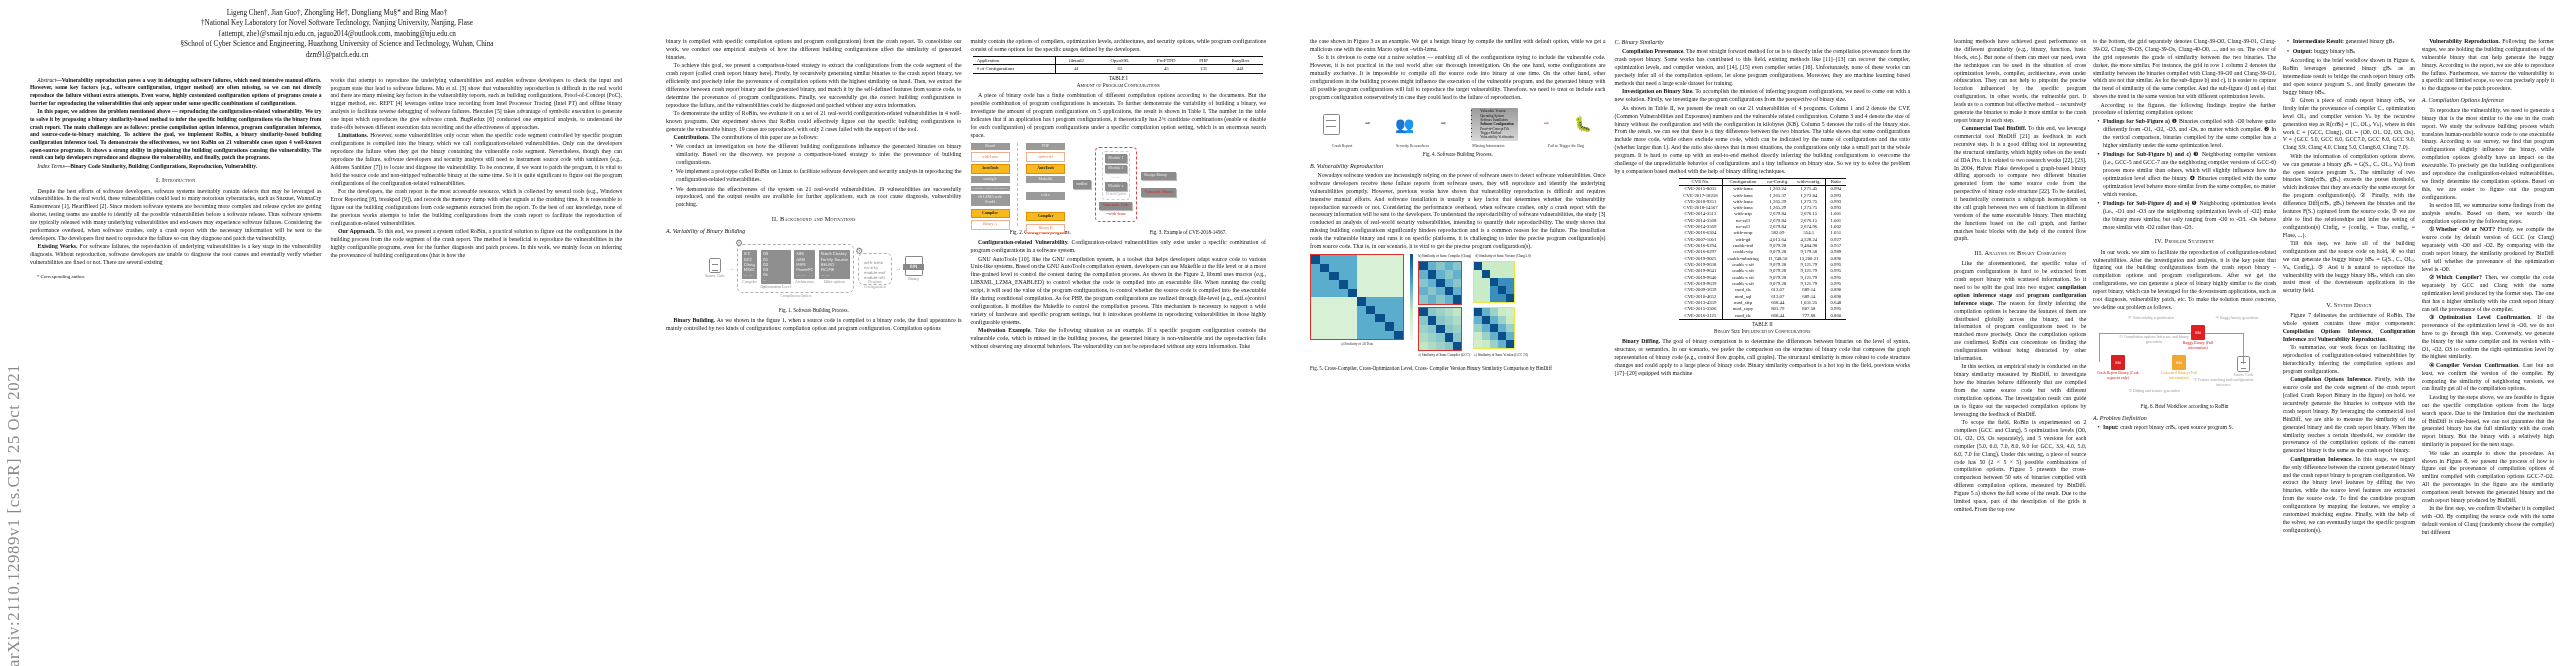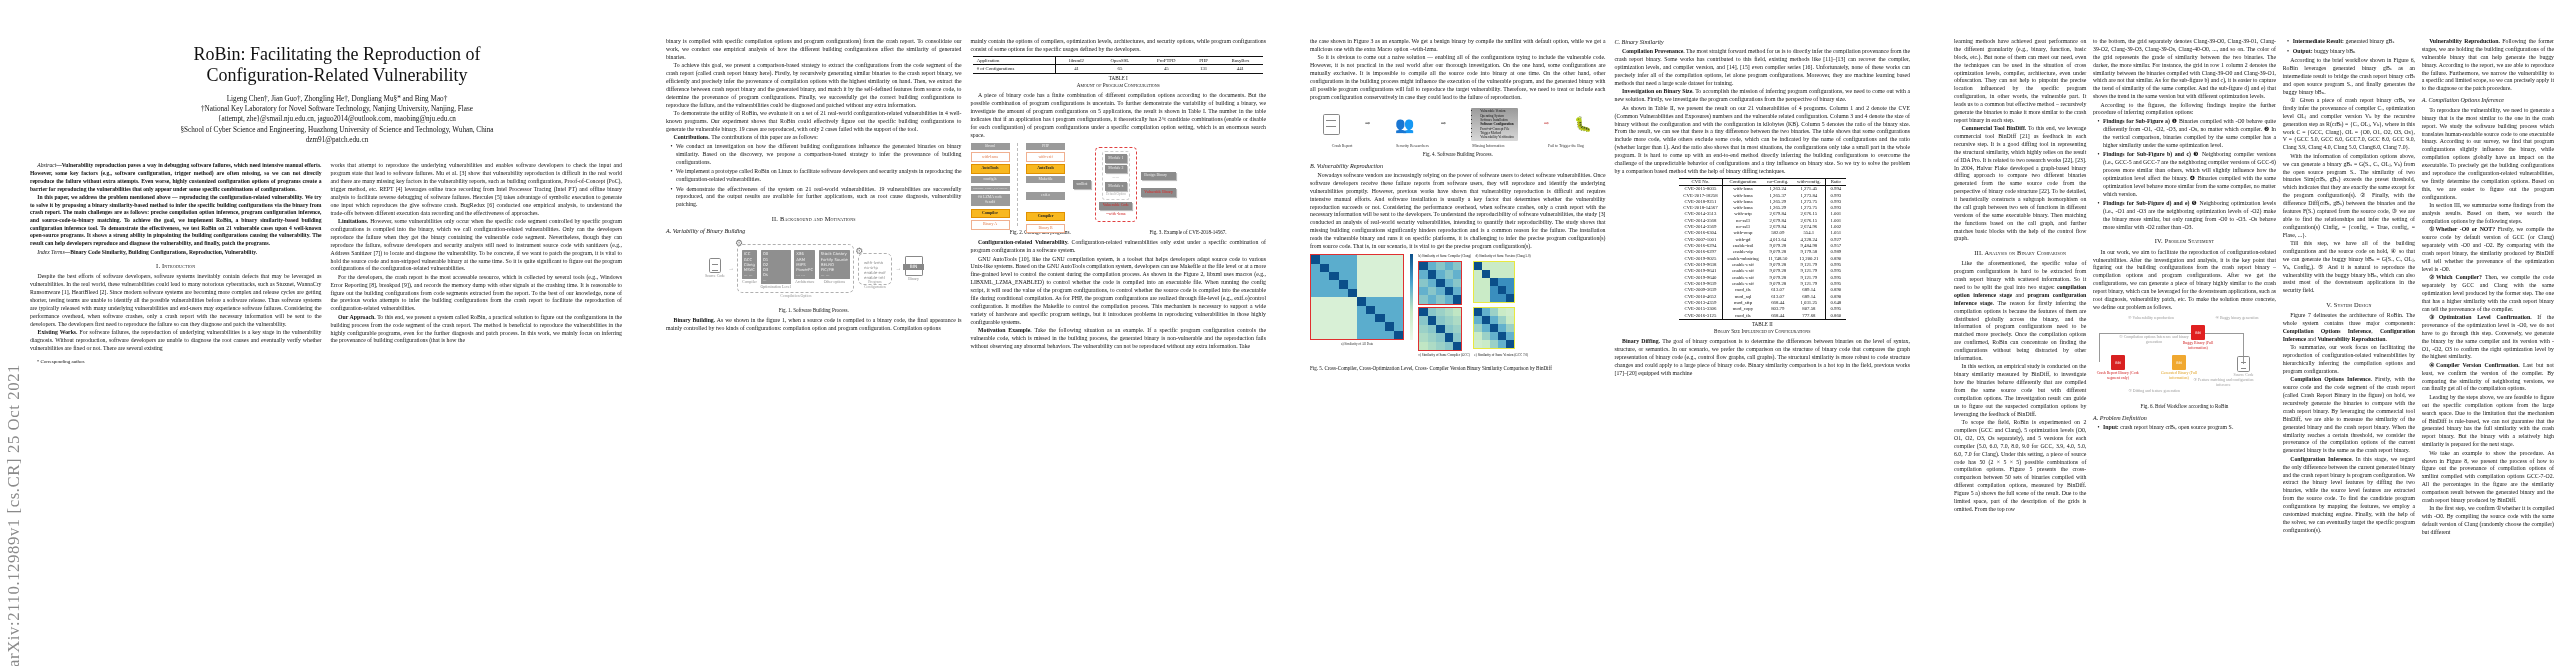--- a/index.html
+++ b/index.html
@@ -78,24 +78,20 @@
   .f6note { position: absolute; font-size: 3.9px; color: #999; text-align: center; line-height: 1.3; }
   .f6line { position: absolute; border-color: #999; border-style: solid; border-width: 0; }
 </style>
 </head>
 <body>
 
 <div class="spread">
 
   <section class="page p1">
     <div class="arxiv-stamp">arXiv:2110.12989v1  [cs.CR]  25 Oct 2021</div>
-    <h1 class="title" style="font-weight:normal">
-      <span>RoBin: Facilitating the Reproduction of</span><br>
-      <span>Configuration-Related Vulnerability</span>
-    </h1>
     <div class="authors">
       <div>Ligeng Chen†, Jian Guo†, Zhongling He†, Dongliang Mu§* and Bing Mao†</div>
       <div>†National Key Laboratory for Novel Software Technology, Nanjing University, Nanjing, Flase</div>
       <div>{attempt, zhe}@smail.nju.edu.cn, jaguo2014@outlook.com, maobing@nju.edu.cn</div>
       <div>§School of Cyber Science and Engineering, Huazhong University of Science and Technology, Wuhan, China</div>
       <div>dzm91@patch.edu.cn</div>
     </div>
     <div class="cols">
       <div class="col">
         <p class="abs"><i>Abstract</i><span>—Vulnerability reproduction paves a way in debugging software failures, which need intensive manual efforts. However, some key factors (e.g., software configuration, trigger method) are often missing, so we can not directly reproduce the failure without extra attempts. Even worse, highly customized configuration options of programs create a barrier for reproducing the vulnerabilities that only appear under some specific combinations of configurations.</span></p>

